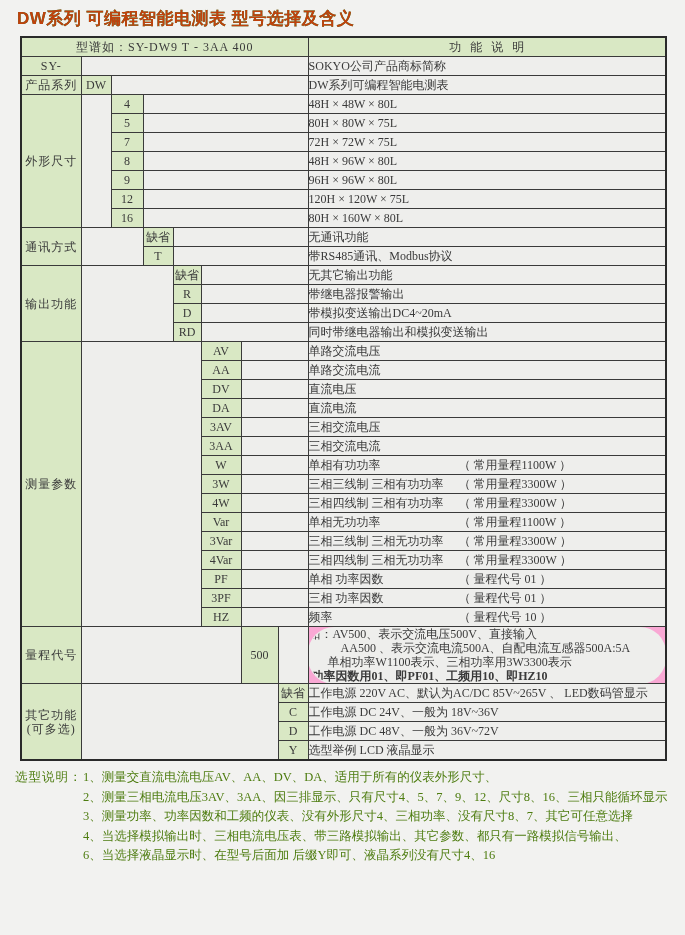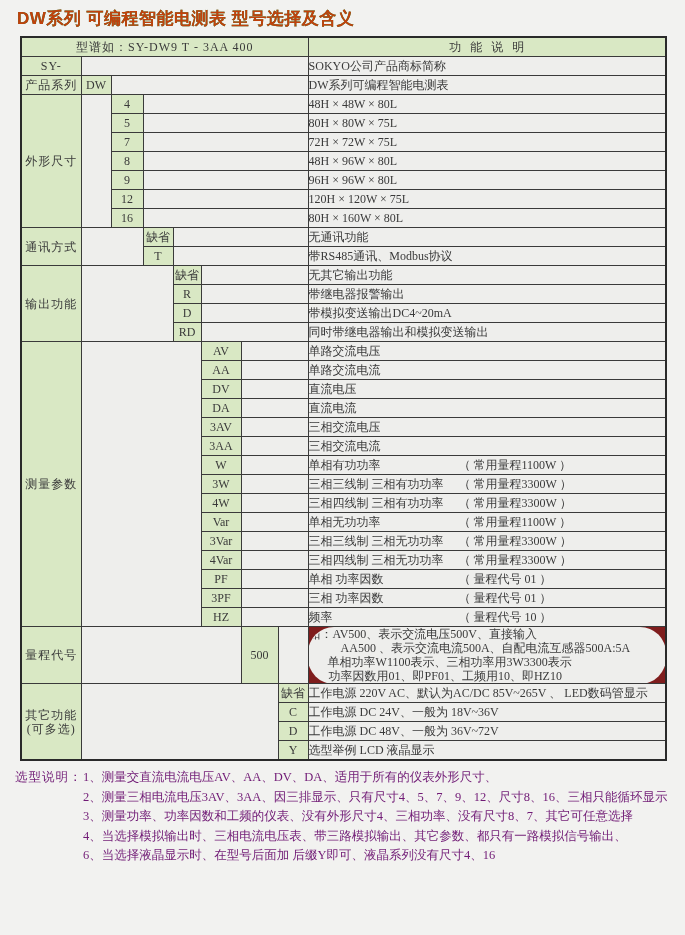--- a/index.html
+++ b/index.html
@@ -19,21 +19,21 @@
     letter-spacing:0.5px;
     color:#c2410c;
     text-shadow:0 0 0.4px #0a8a36;
   }
   table.spec{
     margin-left:20px;
     width:645px;
     border-collapse:collapse;
     table-layout:fixed;
     border:2px solid #2a2a2a;
-    background:#7f1d1d;
+    background:#f9a8d4;
     padding-left:22px;
   }
   table.spec td{
     border:1px solid #3a3a3a;
     font-size:12px;
     line-height:14px;
     height:18px;
     padding:0;
     overflow:hidden;
     white-space:nowrap;
@@ -44,23 +44,23 @@
   td.hdrcell{height:20px;font-size:13px;}
   .hdr-model{text-align:left;padding-left:40px;letter-spacing:1px;}
   .hdr-func{letter-spacing:9px;text-indent:9px;}
   .lbl{letter-spacing:1px;}
   .dmain{display:inline-block;min-width:150px;}
   .dnote{display:inline-block;}
   td.rangecell{height:77px;vertical-align:middle;}
   td.rangedesc{height:77px;vertical-align:middle;line-height:19px;border-radius:26px;}
   .rline2{margin-left:32px;}
   .rline3{margin-left:19px;}
-  .rline4{margin-left:20px;}
+  .rline4{margin-left:3px;font-weight:bold;}
   .sub{display:block;}
-  .notes{margin:7px 0 0 15px;font-size:12.5px;color:#701a75;}
+  .notes{margin:7px 0 0 15px;font-size:12.5px;color:#4d7c0f;}
   .note-line{line-height:19.5px;white-space:nowrap;}
   .note-heading{display:inline-block;width:68px;letter-spacing:1px;}
   .note-indent{margin-left:68px;}
   .example-line{line-height:19.5px;white-space:nowrap;}
 </style>
 </head>
 <body>
 
 <div class="page-title">DW系列 可编程智能电测表 型号选择及含义</div>
 

